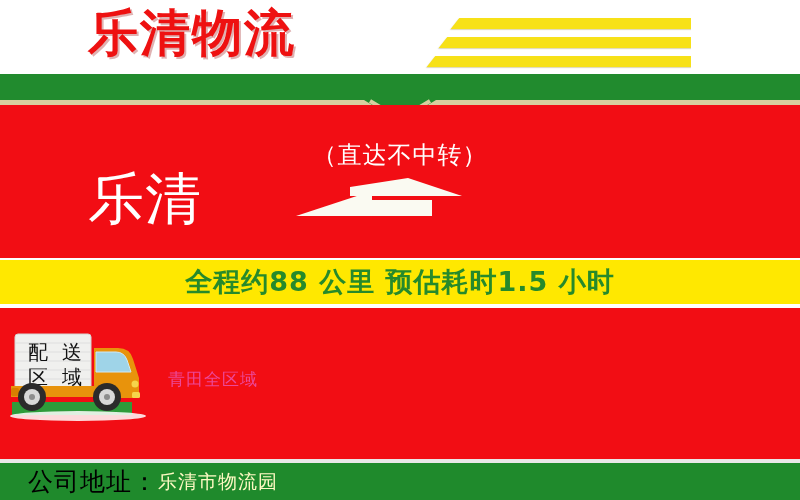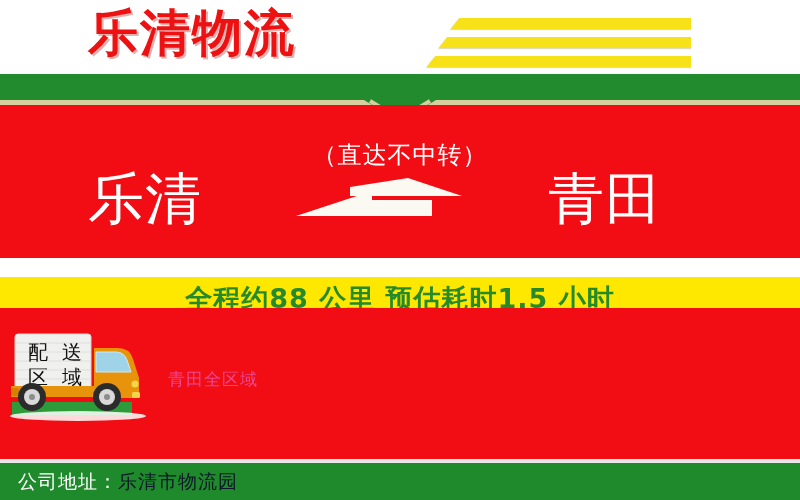--- a/index.html
+++ b/index.html
@@ -109,21 +109,21 @@
   }
   #route-arrow {
     position: absolute;
     left: 290px; top: 176px;
     width: 200px; height: 42px;
   }
 
   
   #distance-band {
     position: absolute;
-    left: 0; top: 277px;
+    left: 0; top: 260px;
     width: 800px; height: 44px;
     background: #ffe800;
     display: flex;
     align-items: center;
     justify-content: center;
   }
   #distance-text {
     font-size: 27px;
     font-weight: 700;
     color: #268a2b;
@@ -161,29 +161,29 @@
   }
   #footer {
     position: absolute;
     left: 0; top: 463px;
     width: 800px; height: 37px;
     background: #1f8a2c;
     display: flex;
     align-items: center;
   }
   #footer-label {
-    margin-left: 18px;
-    font-size: 19px;
-    color: #ffffff;
+    margin-left: 28px;
+    font-size: 25px;
+    color: #000000;
     white-space: nowrap;
     letter-spacing: 1px;
   }
   #footer-value {
     font-size: 19px;
-    color: #0f172a;
+    color: #fef9c3;
     white-space: nowrap;
     letter-spacing: 1px;
   }
 </style>
 </head>
 <body>
 
 <div id="banner">
 
   <div id="header">
@@ -196,21 +196,20 @@
   <div id="green-bar"></div>
   <div id="tan-line"></div>
   <svg id="chevron" viewBox="0 0 72 34">
     <path d="M0 0 H72 V12 L36 34 L0 12 Z" fill="#218b2e"></path>
     <path d="M6 13 L36 31 L66 13" fill="none" stroke="#d8cfa0" stroke-width="4"></path>
   </svg>
 
   <div id="red-panel"></div>
 
   <div class="city" id="city-origin">乐清</div>
-  <div class="city" id="city-dest">青田</div>
 
   <div id="route-note-top">（直达不中转）</div>
 
   <svg id="route-arrow" viewBox="0 0 200 42">
 
     <path d="M118 2 L172 20 L60 20 L60 11 Z" fill="#fafaf2"></path>
 
     <path d="M82 40 L6 40 L82 15 Z" fill="#fafaf2"></path>
     <path d="M60 24 L142 24 L142 33 L60 33 Z" fill="#fafaf2"></path>
     <path d="M40 31 L142 31 L142 40 L40 40 Z" fill="#fafaf2"></path>

